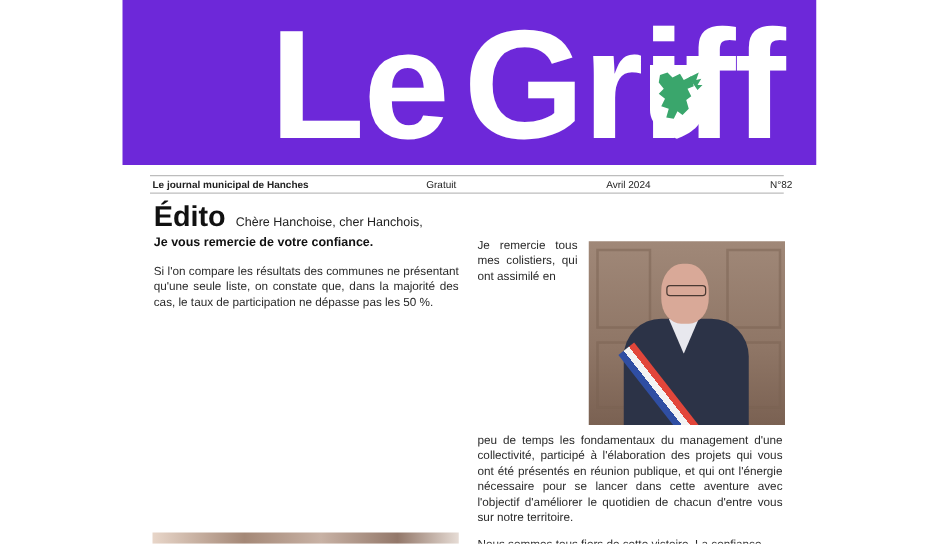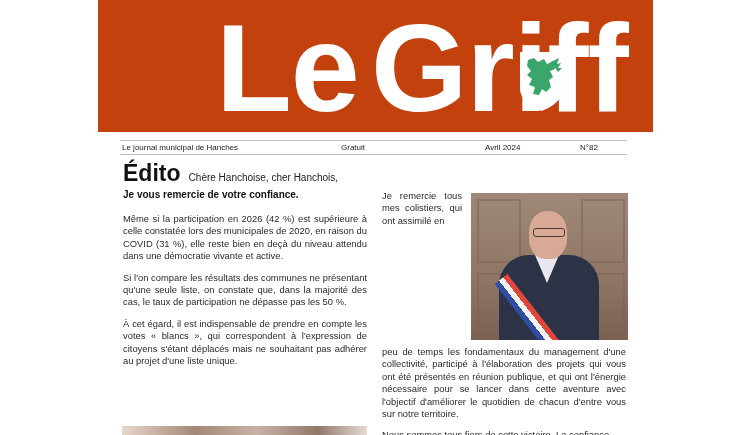--- a/index.html
+++ b/index.html
@@ -4,44 +4,44 @@
   <style>
     html, body { margin: 0; padding: 0; }
     body {
       width: 750px; height: 435px; overflow: hidden; background: #ffffff;
       position: relative;
       font-family: "DejaVu Sans", sans-serif;
       color: #222;
     }
     .banner {
       position: absolute; left: 98px; top: 0; width: 555px; height: 132px;
-      background: #c2410c;
+      background: #6d28d9;
     }
     .masthead {
       position: absolute; left: 118px; top: 12px; height: 112px;
       font-family: "Liberation Sans", sans-serif; font-weight: bold;
       font-size: 124px; line-height: 112px; color: #ffffff; letter-spacing: -1px;
       white-space: nowrap;
     }
     .masthead .p1 { position: absolute; left: 0; top: 0; }
     .masthead .p2 { position: absolute; left: 155px; top: 0; }
     .masthead .p3 { position: absolute; left: 518px; top: 0; }
     .shield {
       position: absolute; left: 518px; top: 50px; width: 47px; height: 62px;
     }
     .infobar {
       position: absolute; left: 120px; top: 140px; width: 507px; height: 13px;
       border-top: 1px solid #bdbdbd; border-bottom: 1px solid #bdbdbd;
       font-family: "Liberation Sans", sans-serif; font-size: 8px; line-height: 13px; color: #222;
     }
     .infobar span { position: absolute; top: 0; }
-    .infobar .journal { left: 2px; font-weight: normal; }
+    .infobar .journal { left: 2px; font-weight: bold; }
     .infobar .gratuit { left: 221px; }
     .infobar .date { left: 365px; }
-    .infobar .num { left: 460px; }
+    .infobar .num { left: 496px; }
 
     .col-left { position: absolute; left: 123px; top: 160px; width: 244px; }
     .edito-title {
       font-family: "Liberation Sans", sans-serif; font-weight: bold; font-size: 23px;
       line-height: 26px; display: inline; color: #111;
     }
     .greeting { font-family: "Liberation Sans", sans-serif; font-size: 10px; margin-left: 3px; color: #222; }
     .thanks { font-family: "Liberation Sans", sans-serif; font-weight: bold; font-size: 10px; margin-top: 2px; line-height: 14px; color: #111; }
     .para {
       font-family: "Liberation Sans", sans-serif; font-size: 9.4px; line-height: 12.4px;
@@ -102,23 +102,21 @@
   <span class="date">Avril 2024</span>
   <span class="num">N°82</span>
 </div>
 
 <div class="col-left">
   <div>
     <span class="edito-title">Édito</span>
     <span class="greeting">Chère Hanchoise, cher Hanchois,</span>
   </div>
   <div class="thanks">Je vous remercie de votre confiance.</div>
-  <p class="para p0">Même si la participation en 2026 (42 %) est supérieure à celle constatée lors des municipales de 2020, en raison du COVID (31 %), elle reste bien en deçà du niveau attendu dans une démocratie vivante et active.</p>
   <p class="para">Si l'on compare les résultats des communes ne présentant qu'une seule liste, on constate que, dans la majorité des cas, le taux de participation ne dépasse pas les 50 %.</p>
-  <p class="para">À cet égard, il est indispensable de prendre en compte les votes « blancs », qui correspondent à l'expression de citoyens s'étant déplacés mais ne souhaitant pas adhérer au projet d'une liste unique.</p>
 </div>
 
 <div class="col-right-narrow">
   <p class="para">Je remercie tous mes colistiers, qui ont assimilé en</p>
 </div>
 
 <div class="photo-mayor">
   <div class="panel" style="left:6px; top:6px; width:40px; height:60px;"></div>
   <div class="panel" style="left:110px; top:6px; width:40px; height:60px;"></div>
   <div class="panel" style="left:6px; top:80px; width:40px; height:50px;"></div>

